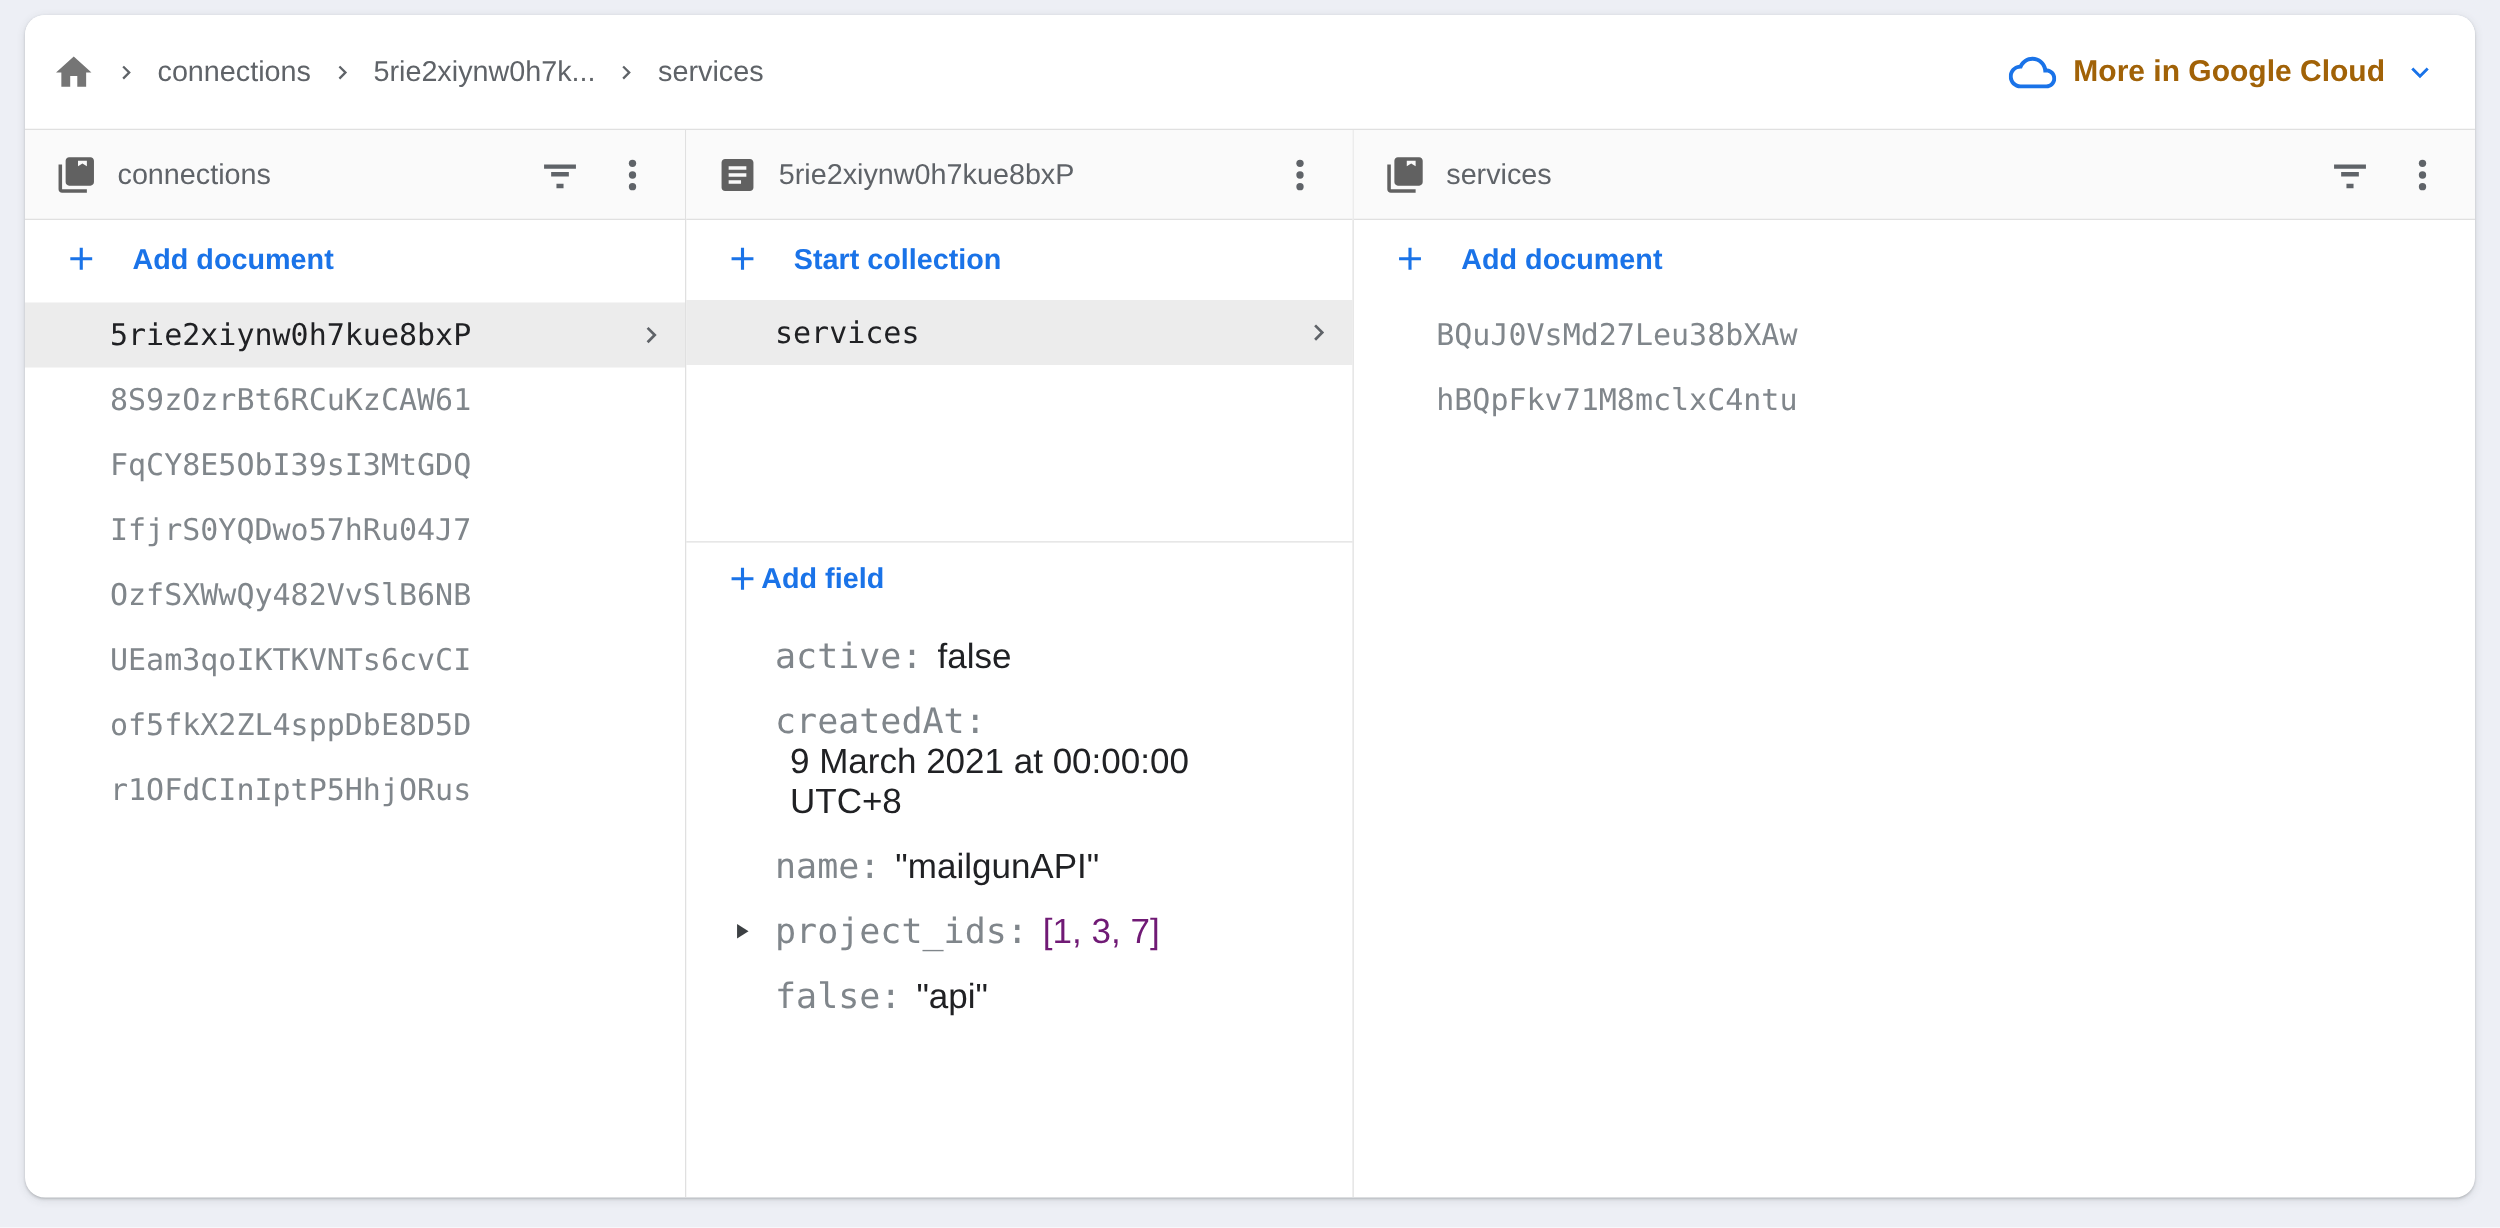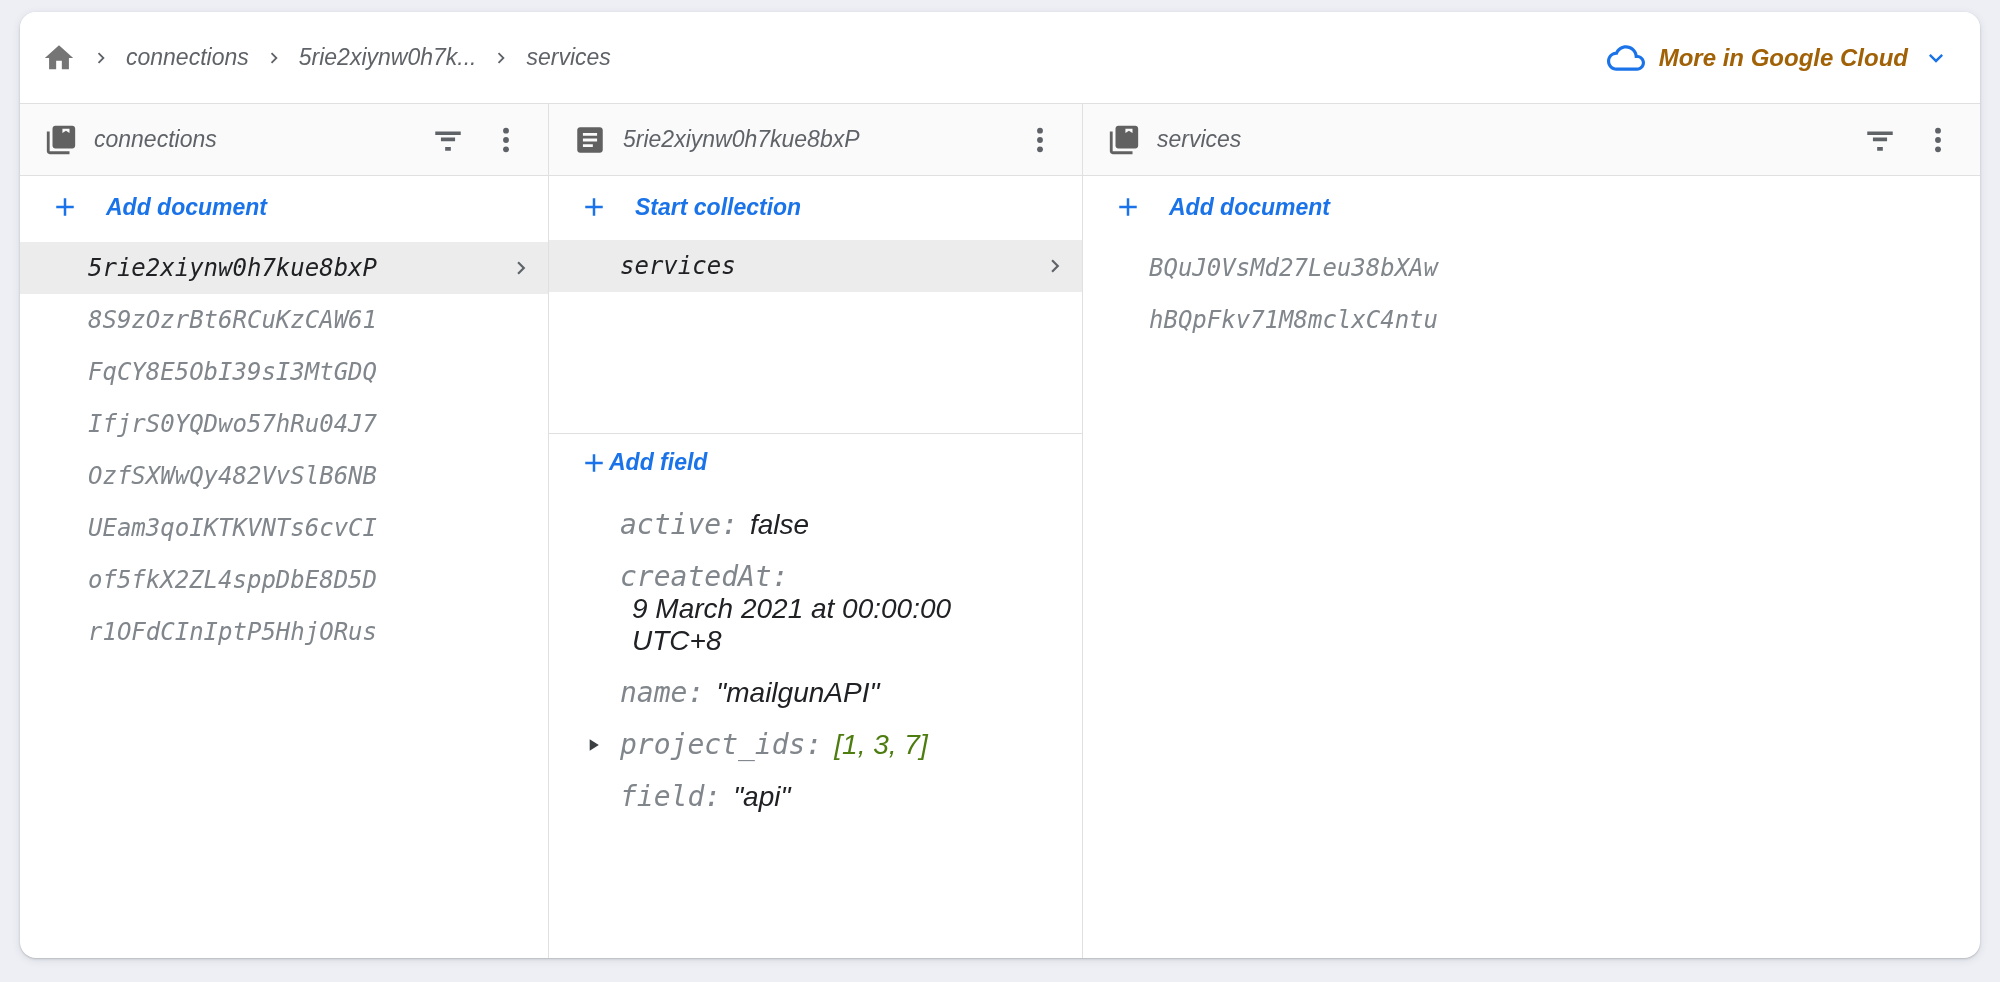--- a/index.html
+++ b/index.html
@@ -10,21 +10,21 @@
     overflow:hidden;
     -webkit-font-smoothing:antialiased;
   }
   .mono { font-family:"DejaVu Sans Mono", monospace; }
 
   .card {
     position:absolute; left:20px; top:12px;
     width:1960px; height:946px;
     background:#ffffff; border-radius:16px;
     box-shadow:0 1px 2px rgba(60,64,67,.25), 0 2px 8px rgba(60,64,67,.12);
-    display:flex; flex-direction:column; overflow:hidden;font-style:italic;
+    display:flex; flex-direction:column; overflow:hidden;
   }
 
   
   .crumbbar {
     height:92px; flex:0 0 92px;
     display:flex; align-items:center;
     padding:0 30px 0 22px;
     border-bottom:1px solid #e0e0e0; background:#fff;
   }
   .crumb-item { color:#5f6368; font-size:23px; white-space:nowrap; cursor:pointer; }
@@ -75,21 +75,21 @@
   .add-field-row { height:57px; flex:0 0 57px; display:flex; align-items:center; gap:0; padding-left:30px; cursor:pointer; }
 
   .fields { padding-top:8px; }
   .field-row {
     position:relative;
     padding:10px 20px 10px 71px;
     font-size:28px; line-height:32px; cursor:pointer;
   }
   .field-label { font-family:"DejaVu Sans Mono", monospace; color:#80868b; }
   .field-value { color:#202124; margin-left:12px; display:inline-block; vertical-align:top; }
-  .field-value.muted { color:#4d7c0f; }
+  .field-value.muted { color:#701a75; }
   .expander { position:absolute; left:34px; top:16px; display:flex; cursor:pointer; }
 
   svg { display:block; }
 </style>
 </head>
 <body>
 
 <div class="card">
 
   <div class="crumbbar">
@@ -229,21 +229,21 @@
       </div>
       <div class="fields">
           <div class="field-row"><span class="field-label">active:</span><span class="field-value">false</span></div>
           <div class="field-row"><span class="field-label">createdAt:</span><span class="field-value">9 March 2021 at 00:00:00<br>UTC+8</span></div>
           <div class="field-row"><span class="field-label">name:</span><span class="field-value">"mailgunAPI"</span></div>
           <div class="field-row"><span class="expander">
               <svg width="20" height="20" viewBox="0 0 24 24" fill="#3c4043">
                 <path d="M8 5v14l11-7z"></path>
               </svg>
             </span><span class="field-label">project_ids:</span><span class="field-value muted">[1, 3, 7]</span></div>
-          <div class="field-row"><span class="field-label">field:</span><span class="field-value">"api"</span></div>
+          <div class="field-row"><span class="field-label">false:</span><span class="field-value">"api"</span></div>
         </div>
     </div>
 
     <div class="panel panel-services">
       <div class="panel-header">
         <svg width="34" height="34" viewBox="0 0 24 24" fill="#616161">
             <path d="M4 6H2v14c0 1.1.9 2 2 2h14v-2H4V6z"></path>
             <path d="M20 2H8c-1.1 0-2 .9-2 2v12c0 1.1.9 2 2 2h12c1.1 0 2-.9 2-2V4c0-1.1-.9-2-2-2zm-2 5l-2.5-1.5L13 7V4h5v3z"></path>
           </svg>
         <span class="panel-title">services</span>

